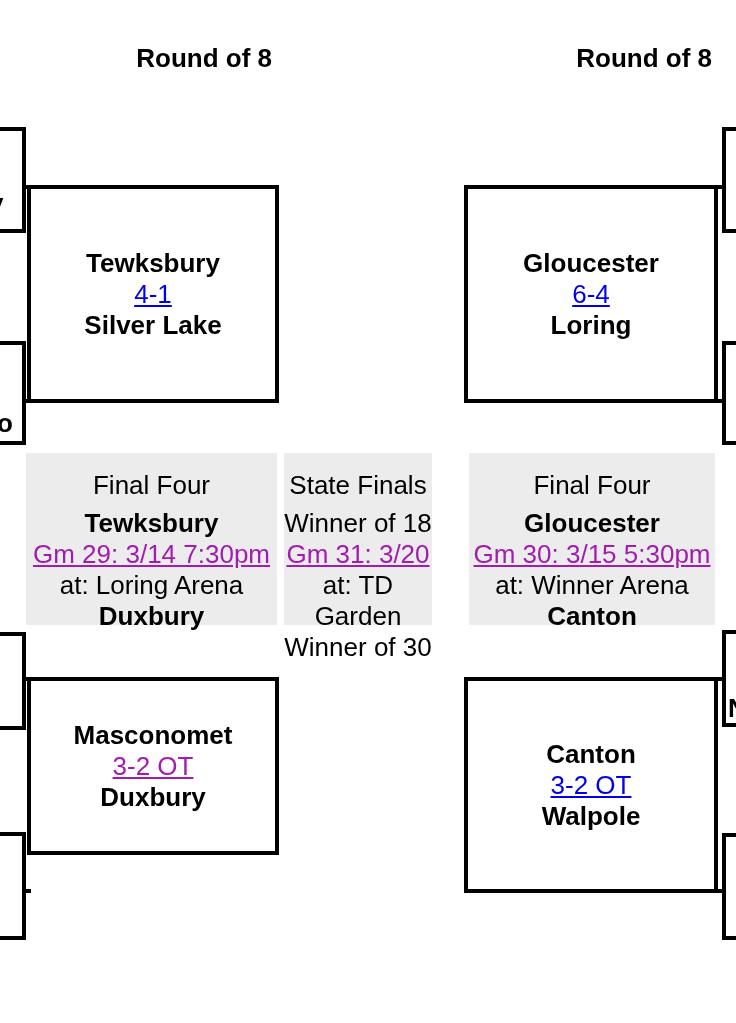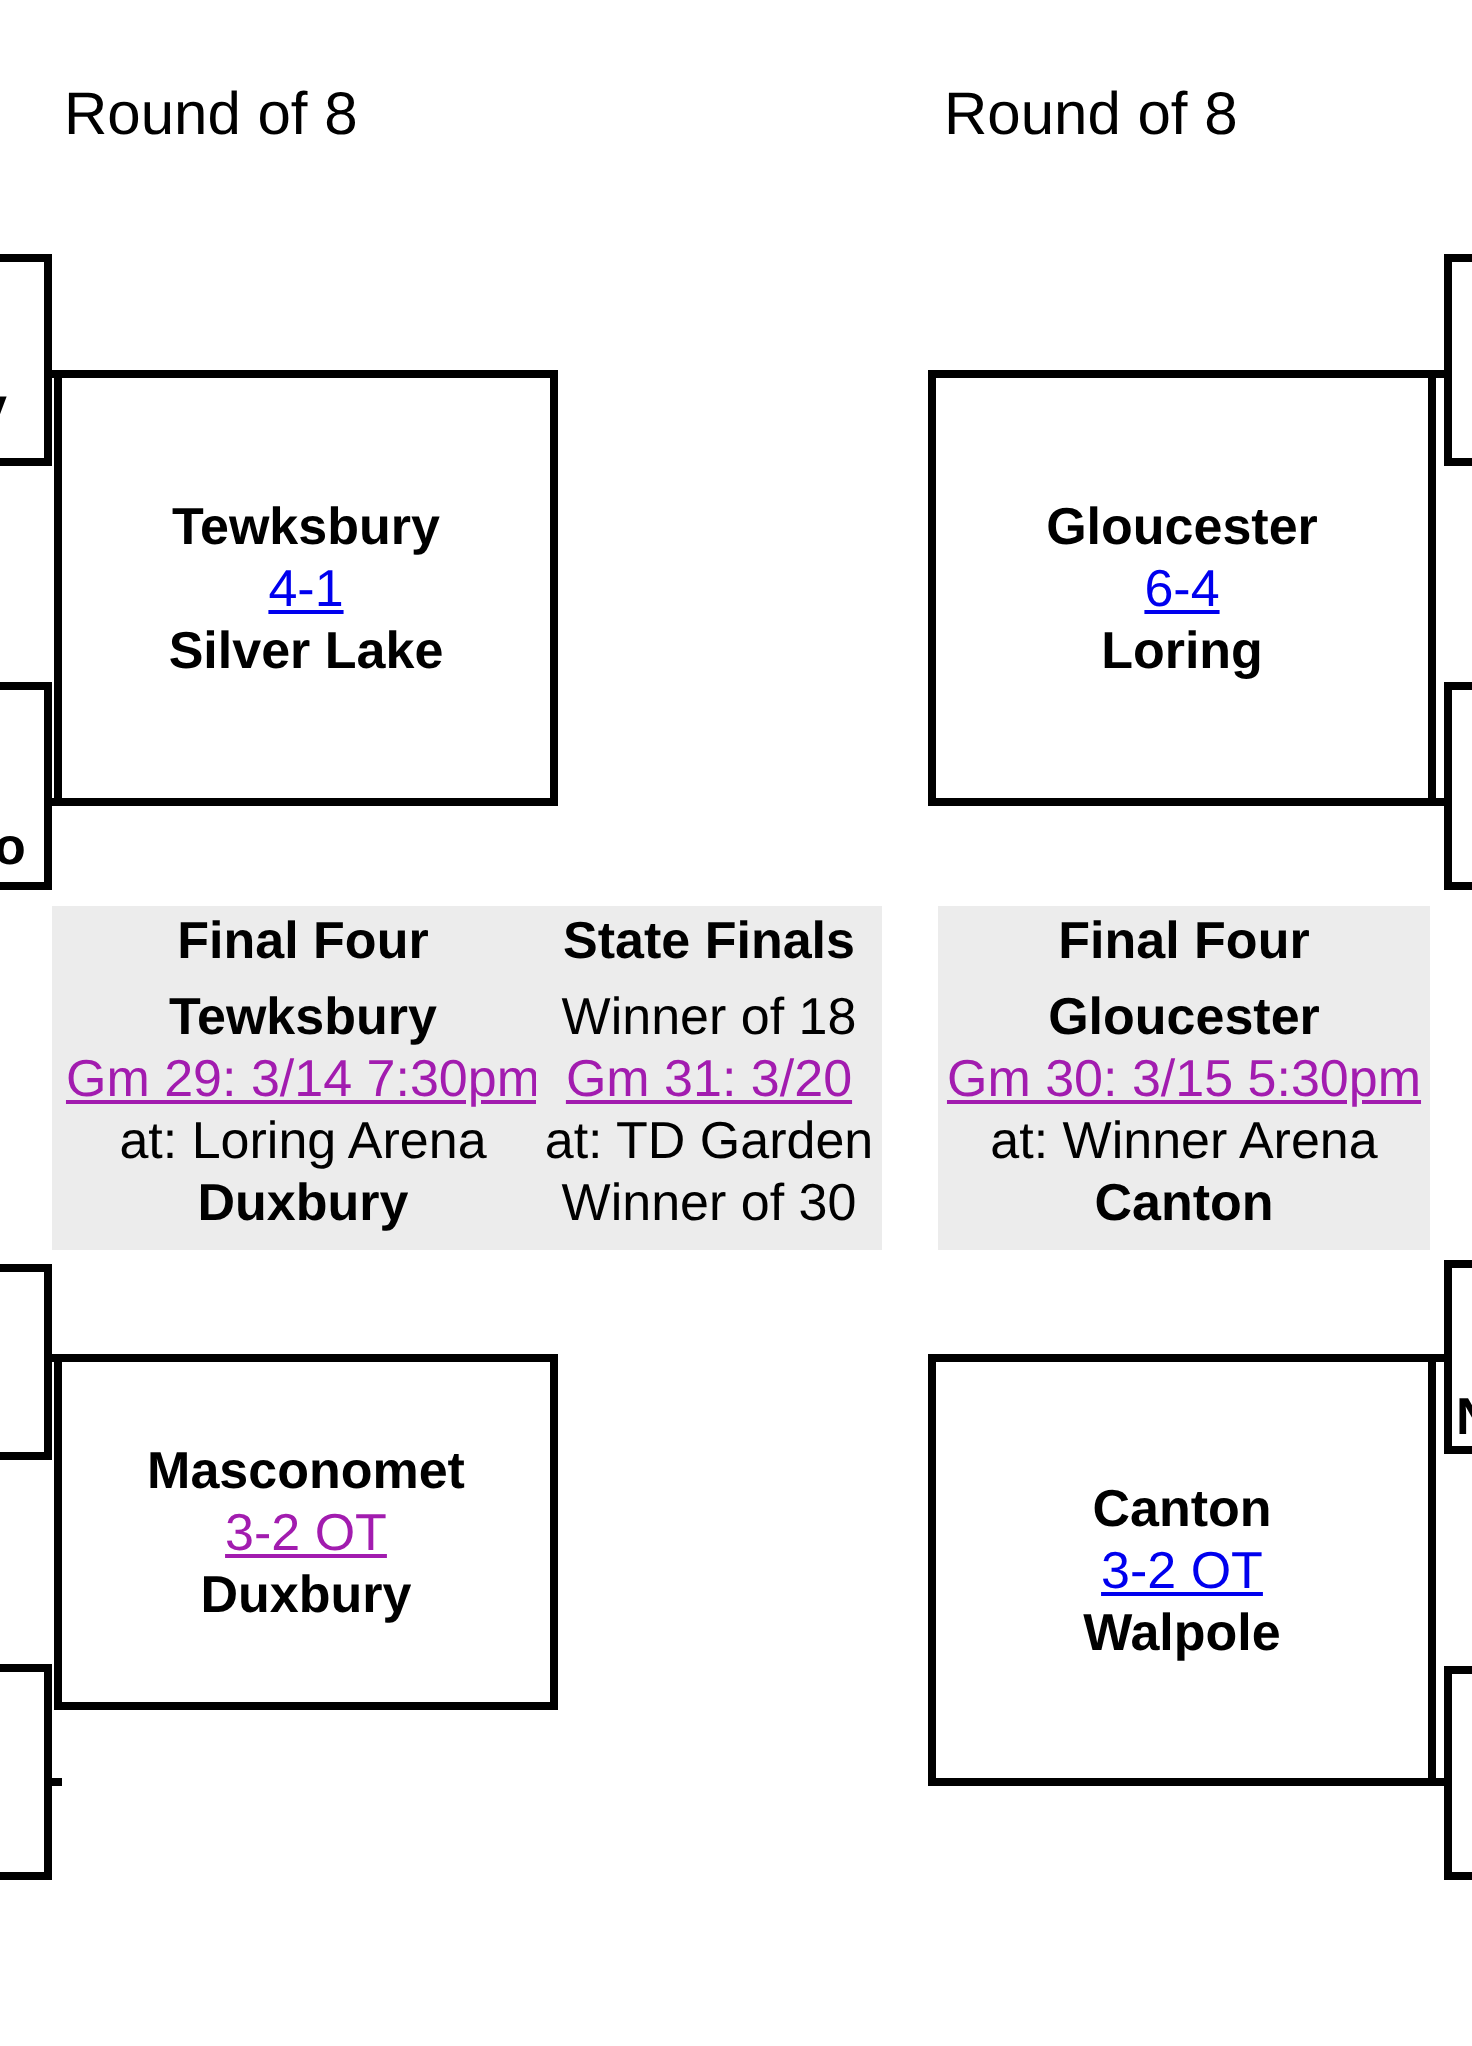--- a/index.html
+++ b/index.html
@@ -1,40 +1,40 @@
 <!DOCTYPE html>
 <html><head>
 <meta charset="utf-8">
 <style>
   html,body{margin:0;padding:0}
   #page{
     position:relative;width:736px;height:1023px;background:#fff;overflow:hidden;
     font-family:"Liberation Sans","DejaVu Sans",sans-serif;color:#000;
   }
   .round-header{
-    position:absolute;top:45px;width:240px;font-size:30px;font-weight:normal;
-    text-align:left;line-height:26px;
+    position:absolute;top:45px;width:240px;font-size:26px;font-weight:bold;
+    text-align:right;line-height:26px;
   }
   .stub{position:absolute;border:4px solid #000;background:#fff;box-sizing:border-box}
   .conn{position:absolute;height:4px;background:#000}
   .game-box{
     position:absolute;border:4px solid #000;box-sizing:border-box;background:#fff;
     display:flex;flex-direction:column;align-items:center;justify-content:center;
     text-align:center;font-size:26px;
   }
   .game-box .line{line-height:31px}
   .team{font-weight:bold}
   .link{text-decoration:underline;cursor:pointer;font-weight:normal}
   .link-blue{color:#0000EE}
   .link-purple{color:#a21caf}
   .info-cell{
     position:absolute;top:453px;height:172px;background:#ECECEC;
     text-align:center;font-size:26px;box-sizing:border-box;
   }
-  .info-heading{font-weight:bold;line-height:30px;padding-top:2px;margin-bottom:8px}
+  .info-heading{font-weight:normal;line-height:30px;padding-top:17px;margin-bottom:8px}
   .info-line{line-height:31px}
   .bold{font-weight:bold}
   .fragment{position:absolute;font-size:26px;font-weight:bold;line-height:26px;white-space:pre}
 </style>
 </head>
 <body>
 
 <div id="page">
 
   <div class="round-header" style="left:32px">Round of 8</div>
@@ -84,21 +84,21 @@
   </div>
 
   <div class="info-cell" style="left:26px;width:251px">
     <div class="info-heading">Final Four</div>
     <div class="info-line bold">Tewksbury</div>
     <div class="info-line"><a class="link link-purple">Gm 29: 3/14 7:30pm</a></div>
     <div class="info-line">at: Loring Arena</div>
     <div class="info-line bold">Duxbury</div>
   </div>
 
-  <div class="info-cell" style="left:268px;width:173px">
+  <div class="info-cell" style="left:284px;width:148px">
     <div class="info-heading">State Finals</div>
     <div class="info-line">Winner of 18</div>
     <div class="info-line"><a class="link link-purple">Gm 31: 3/20</a></div>
     <div class="info-line">at: TD Garden</div>
     <div class="info-line">Winner of 30</div>
   </div>
 
   <div class="info-cell" style="left:469px;width:246px">
     <div class="info-heading">Final Four</div>
     <div class="info-line bold">Gloucester</div>

